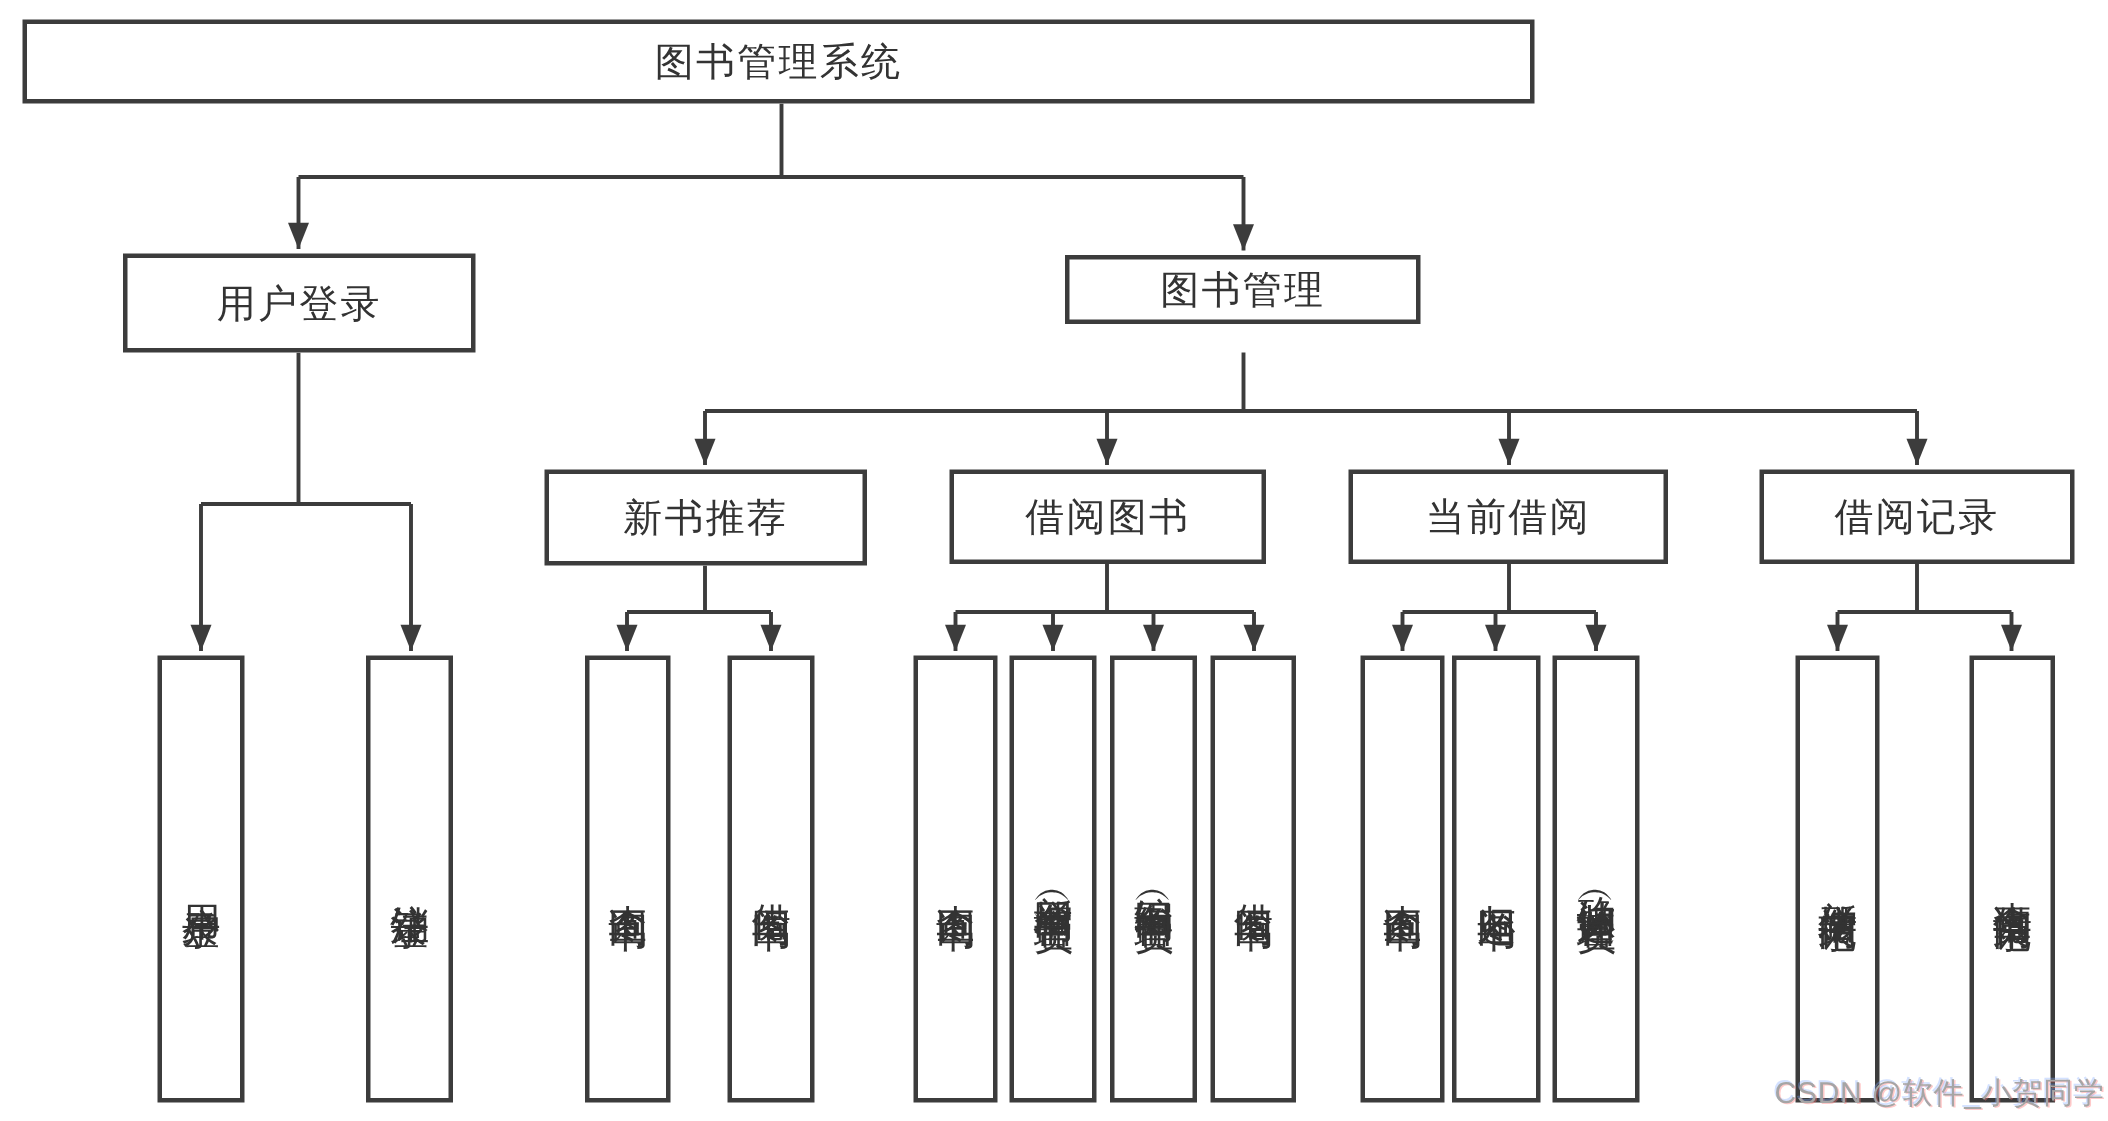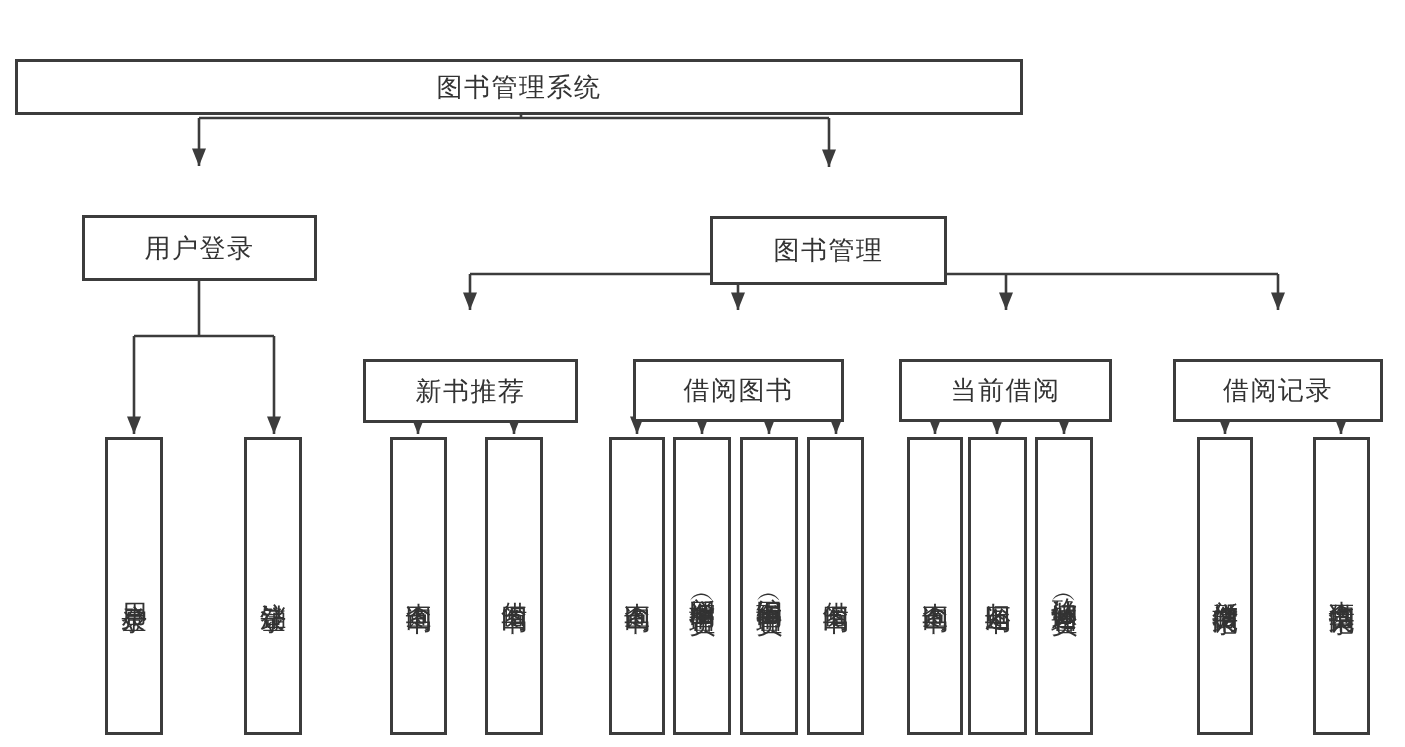--- a/index.html
+++ b/index.html
@@ -32,21 +32,20 @@
     align-items: center;
     justify-content: center;
     color: #333333;
   }
   .node .lbl {
     white-space: nowrap;
   }
   .node.h {
     font-size: 26px;
     letter-spacing: 1.5px;
-    margin-top: 46px;
   }
   .node.v {
     font-size: 26px;
   }
   .node.v .lbl {
     writing-mode: vertical-rl;
     text-orientation: mixed;
     letter-spacing: 2px;
     line-height: 1.05;
     white-space: normal;
@@ -110,21 +109,21 @@
       </g>
   </svg>
 
   <div id="nodes-root">
       <div class="node h" style="left: 15px; top: 13px; width: 1008px; height: 56px; border-color: rgb(60, 60, 60); color: rgb(51, 51, 51);">
         <span class="lbl">图书管理系统</span>
       </div>
       <div class="node h" style="left: 82px; top: 169px; width: 235px; height: 66px; border-color: rgb(60, 60, 60); color: rgb(51, 51, 51);">
         <span class="lbl">用户登录</span>
       </div>
-      <div class="node h" style="left: 710px; top: 170px; width: 237px; height: 69px; border-color: rgb(60, 60, 60); color: rgb(51, 51, 51); align-items: center;">
+      <div class="node h" style="left: 710px; top: 170px; width: 237px; height: 46px; border-color: rgb(60, 60, 60); color: rgb(51, 51, 51); align-items: center;">
         <span class="lbl">图书管理</span>
       </div>
       <div class="node h" style="left: 363px; top: 313px; width: 215px; height: 64px; border-color: rgb(60, 60, 60); color: rgb(51, 51, 51);">
         <span class="lbl">新书推荐</span>
       </div>
       <div class="node h" style="left: 633px; top: 313px; width: 211px; height: 63px; border-color: rgb(60, 60, 60); color: rgb(51, 51, 51);">
         <span class="lbl">借阅图书</span>
       </div>
       <div class="node h" style="left: 899px; top: 313px; width: 213px; height: 63px; border-color: rgb(60, 60, 60); color: rgb(51, 51, 51); text-align: right;">
         <span class="lbl">当前借阅</span>
@@ -166,13 +165,14 @@
         <span class="lbl">确认归还（管理员）</span>
       </div>
       <div class="node v" style="left: 1197px; top: 437px; width: 56px; height: 298px; border-color: rgb(60, 60, 60); color: rgb(51, 51, 51);">
         <span class="lbl">新增借阅记录</span>
       </div>
       <div class="node v" style="left: 1313px; top: 437px; width: 57px; height: 298px; border-color: rgb(60, 60, 60); color: rgb(51, 51, 51);">
         <span class="lbl">查询借阅记录</span>
       </div>
     </div>
 
+  <div class="watermark">CSDN @软件_小贺同学</div>
 </div>
 
 </body></html>

